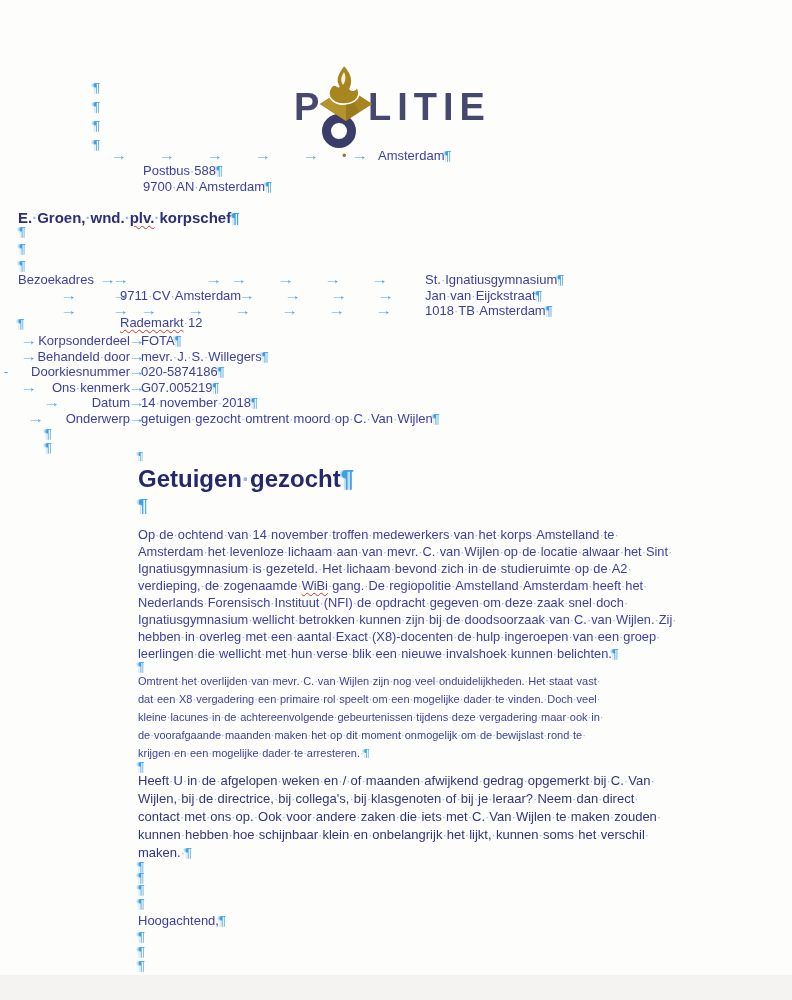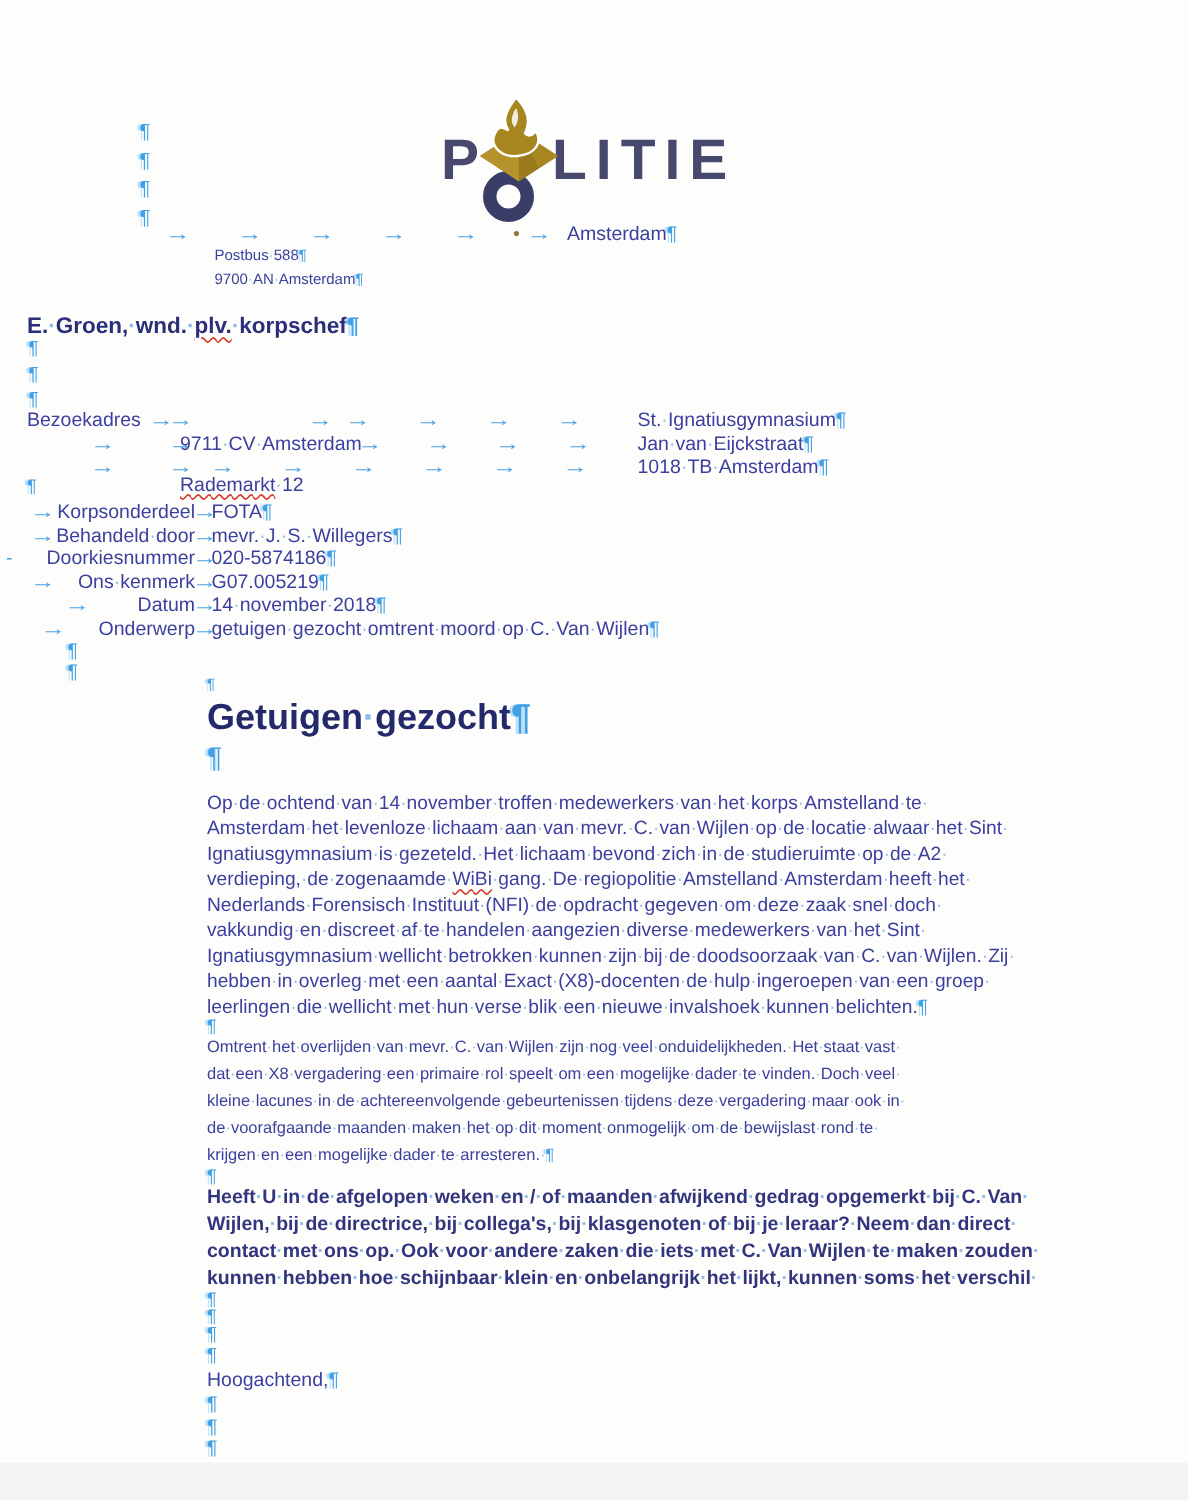--- a/index.html
+++ b/index.html
@@ -18,42 +18,42 @@
   .pilcol-mid{left:19px;top:224px;font-size:12.5px;line-height:17px}
   
   .logo{left:288px;top:64px;width:236px;height:92px}
   .logo-letter{position:absolute;font-weight:bold;color:#46486e}
   .logo-p{left:6px;top:22px;font-size:38px}
   .logo-rest{left:80px;top:22px;font-size:38px;letter-spacing:6px}
   .logo-o{position:absolute;left:34px;top:50px;width:16px;height:16px;border:9px solid #3a3d68;border-radius:50%}
   .emblem{position:absolute;left:26px;top:0;width:60px;height:58px}
   
   .tabrow{left:0;top:148px;width:792px;height:18px;font-size:13px}
-  .postbus{left:143px;top:163px;font-size:10px;line-height:16px}
+  .postbus{left:143px;top:163px;font-size:13px;line-height:16px}
   
   .sender{left:18px;top:209px;font-size:15px;font-weight:bold;color:#2b2f7a}
   
   .visit{left:0;top:272px;width:722px;font-size:13px}
   .visit-line{position:relative;height:15.5px}
   .pil-meta{left:18px;top:317px;font-size:12px}
   
   .meta{left:0;top:333px;width:792px;font-size:13px}
   .meta-row{position:relative;height:15.6px}
   .meta-label{position:absolute;right:662px;white-space:pre}
   .meta-prefix{color:#3fa0e6}
   .meta-value{left:128px}
   .pilcol-after{left:45px;top:427px;font-size:13px;line-height:14px}
   
   .body-col{left:138px;top:450px;width:648px;font-size:13px;line-height:18px}
   .pil-sm{font-size:10px;height:14px;line-height:14px}
   .h1{font-size:24px;font-weight:bold;color:#24296b;height:26px;line-height:26px;margin-top:2px}
   .pil-lg{font-size:19px;height:24px;line-height:24px;margin-top:2px}
   .p1{margin-top:8px;font-size:12.8px;line-height:17px}
   .p2{font-size:11px;line-height:18px}
-  .pbold{font-size:13px;line-height:18px;font-weight:bold;color:#32357e}
+  .pbold{font-size:13px;line-height:18px;font-weight:normal;color:#32357e}
   .pil-line{height:10px;line-height:10px;font-size:12px}
   .pil-line2 .line{height:11px;line-height:11px;font-size:12px}
   .pil-line3 .line{height:14px;line-height:13px;font-size:12.5px}
   .pil-tail .line{height:14.5px;line-height:14px;font-size:13px}
   .closing{height:18px}
   .signoff{height:18px}
   
   .band{left:0;top:975px;width:792px;height:25px;background:#f4f3f1}
 </style>
 </head>
@@ -186,39 +186,39 @@
   <div class="abs body-col">
     <div class="line pil-sm"><span class="pil">¶</span></div>
     <div class="line h1">Getuigen<span class="sd">·</span>gezocht<span class="pil">¶</span></div>
     <div class="line pil-lg"><span class="pil">¶</span></div>
     <div class="p1">
         <div class="line">Op<span class="sd">·</span>de<span class="sd">·</span>ochtend<span class="sd">·</span>van<span class="sd">·</span>14<span class="sd">·</span>november<span class="sd">·</span>troffen<span class="sd">·</span>medewerkers<span class="sd">·</span>van<span class="sd">·</span>het<span class="sd">·</span>korps<span class="sd">·</span>Amstelland<span class="sd">·</span>te<span class="sd">·</span></div>
         <div class="line">Amsterdam<span class="sd">·</span>het<span class="sd">·</span>levenloze<span class="sd">·</span>lichaam<span class="sd">·</span>aan<span class="sd">·</span>van<span class="sd">·</span>mevr.<span class="sd">·</span>C.<span class="sd">·</span>van<span class="sd">·</span>Wijlen<span class="sd">·</span>op<span class="sd">·</span>de<span class="sd">·</span>locatie<span class="sd">·</span>alwaar<span class="sd">·</span>het<span class="sd">·</span>Sint<span class="sd">·</span></div>
         <div class="line">Ignatiusgymnasium<span class="sd">·</span>is<span class="sd">·</span>gezeteld.<span class="sd">·</span>Het<span class="sd">·</span>lichaam<span class="sd">·</span>bevond<span class="sd">·</span>zich<span class="sd">·</span>in<span class="sd">·</span>de<span class="sd">·</span>studieruimte<span class="sd">·</span>op<span class="sd">·</span>de<span class="sd">·</span>A2<span class="sd">·</span></div>
         <div class="line">verdieping,<span class="sd">·</span>de<span class="sd">·</span>zogenaamde<span class="sd">·</span><span class="miss">WiBi</span><span class="sd">·</span>gang.<span class="sd">·</span>De<span class="sd">·</span>regiopolitie<span class="sd">·</span>Amstelland<span class="sd">·</span>Amsterdam<span class="sd">·</span>heeft<span class="sd">·</span>het<span class="sd">·</span></div>
         <div class="line">Nederlands<span class="sd">·</span>Forensisch<span class="sd">·</span>Instituut<span class="sd">·</span>(NFI)<span class="sd">·</span>de<span class="sd">·</span>opdracht<span class="sd">·</span>gegeven<span class="sd">·</span>om<span class="sd">·</span>deze<span class="sd">·</span>zaak<span class="sd">·</span>snel<span class="sd">·</span>doch<span class="sd">·</span></div>
-        <div class="line">vakkundig<span class="sd">·</span>en<span class="sd">·</span>discreet<span class="sd">·</span>af<span class="sd">·</span>te<span class="sd">·</span>handelen<span class="sd">·</span>aangezien<span class="sd">·</span>diverse<span class="sd">·</span>medewerkers<span class="sd">·</span>van<span class="sd">·</span>het<span class="sd">·</span>Sint<span class="sd">·</span></div>
         <div class="line">Ignatiusgymnasium<span class="sd">·</span>wellicht<span class="sd">·</span>betrokken<span class="sd">·</span>kunnen<span class="sd">·</span>zijn<span class="sd">·</span>bij<span class="sd">·</span>de<span class="sd">·</span>doodsoorzaak<span class="sd">·</span>van<span class="sd">·</span>C.<span class="sd">·</span>van<span class="sd">·</span>Wijlen.<span class="sd">·</span>Zij<span class="sd">·</span></div>
         <div class="line">hebben<span class="sd">·</span>in<span class="sd">·</span>overleg<span class="sd">·</span>met<span class="sd">·</span>een<span class="sd">·</span>aantal<span class="sd">·</span>Exact<span class="sd">·</span>(X8)-docenten<span class="sd">·</span>de<span class="sd">·</span>hulp<span class="sd">·</span>ingeroepen<span class="sd">·</span>van<span class="sd">·</span>een<span class="sd">·</span>groep<span class="sd">·</span></div>
         <div class="line">leerlingen<span class="sd">·</span>die<span class="sd">·</span>wellicht<span class="sd">·</span>met<span class="sd">·</span>hun<span class="sd">·</span>verse<span class="sd">·</span>blik<span class="sd">·</span>een<span class="sd">·</span>nieuwe<span class="sd">·</span>invalshoek<span class="sd">·</span>kunnen<span class="sd">·</span>belichten.<span class="pil">¶</span></div>
       </div>
     <div class="line pil-line"><span class="pil">¶</span></div>
     <div class="p2">
         <div class="line">Omtrent<span class="sd">·</span>het<span class="sd">·</span>overlijden<span class="sd">·</span>van<span class="sd">·</span>mevr.<span class="sd">·</span>C.<span class="sd">·</span>van<span class="sd">·</span>Wijlen<span class="sd">·</span>zijn<span class="sd">·</span>nog<span class="sd">·</span>veel<span class="sd">·</span>onduidelijkheden.<span class="sd">·</span>Het<span class="sd">·</span>staat<span class="sd">·</span>vast<span class="sd">·</span></div>
         <div class="line">dat<span class="sd">·</span>een<span class="sd">·</span>X8<span class="sd">·</span>vergadering<span class="sd">·</span>een<span class="sd">·</span>primaire<span class="sd">·</span>rol<span class="sd">·</span>speelt<span class="sd">·</span>om<span class="sd">·</span>een<span class="sd">·</span>mogelijke<span class="sd">·</span>dader<span class="sd">·</span>te<span class="sd">·</span>vinden.<span class="sd">·</span>Doch<span class="sd">·</span>veel<span class="sd">·</span></div>
         <div class="line">kleine<span class="sd">·</span>lacunes<span class="sd">·</span>in<span class="sd">·</span>de<span class="sd">·</span>achtereenvolgende<span class="sd">·</span>gebeurtenissen<span class="sd">·</span>tijdens<span class="sd">·</span>deze<span class="sd">·</span>vergadering<span class="sd">·</span>maar<span class="sd">·</span>ook<span class="sd">·</span>in<span class="sd">·</span></div>
         <div class="line">de<span class="sd">·</span>voorafgaande<span class="sd">·</span>maanden<span class="sd">·</span>maken<span class="sd">·</span>het<span class="sd">·</span>op<span class="sd">·</span>dit<span class="sd">·</span>moment<span class="sd">·</span>onmogelijk<span class="sd">·</span>om<span class="sd">·</span>de<span class="sd">·</span>bewijslast<span class="sd">·</span>rond<span class="sd">·</span>te<span class="sd">·</span></div>
         <div class="line">krijgen<span class="sd">·</span>en<span class="sd">·</span>een<span class="sd">·</span>mogelijke<span class="sd">·</span>dader<span class="sd">·</span>te<span class="sd">·</span>arresteren.<span class="sd">·</span><span class="pil">¶</span></div>
       </div>
     <div class="line pil-line"><span class="pil">¶</span></div>
     <div class="pbold">
         <div class="line">Heeft<span class="sd">·</span>U<span class="sd">·</span>in<span class="sd">·</span>de<span class="sd">·</span>afgelopen<span class="sd">·</span>weken<span class="sd">·</span>en<span class="sd">·</span>/<span class="sd">·</span>of<span class="sd">·</span>maanden<span class="sd">·</span>afwijkend<span class="sd">·</span>gedrag<span class="sd">·</span>opgemerkt<span class="sd">·</span>bij<span class="sd">·</span>C.<span class="sd">·</span>Van<span class="sd">·</span></div>
         <div class="line">Wijlen,<span class="sd">·</span>bij<span class="sd">·</span>de<span class="sd">·</span>directrice,<span class="sd">·</span>bij<span class="sd">·</span>collega's,<span class="sd">·</span>bij<span class="sd">·</span>klasgenoten<span class="sd">·</span>of<span class="sd">·</span>bij<span class="sd">·</span>je<span class="sd">·</span>leraar?<span class="sd">·</span>Neem<span class="sd">·</span>dan<span class="sd">·</span>direct<span class="sd">·</span></div>
         <div class="line">contact<span class="sd">·</span>met<span class="sd">·</span>ons<span class="sd">·</span>op.<span class="sd">·</span>Ook<span class="sd">·</span>voor<span class="sd">·</span>andere<span class="sd">·</span>zaken<span class="sd">·</span>die<span class="sd">·</span>iets<span class="sd">·</span>met<span class="sd">·</span>C.<span class="sd">·</span>Van<span class="sd">·</span>Wijlen<span class="sd">·</span>te<span class="sd">·</span>maken<span class="sd">·</span>zouden<span class="sd">·</span></div>
         <div class="line">kunnen<span class="sd">·</span>hebben<span class="sd">·</span>hoe<span class="sd">·</span>schijnbaar<span class="sd">·</span>klein<span class="sd">·</span>en<span class="sd">·</span>onbelangrijk<span class="sd">·</span>het<span class="sd">·</span>lijkt,<span class="sd">·</span>kunnen<span class="sd">·</span>soms<span class="sd">·</span>het<span class="sd">·</span>verschil<span class="sd">·</span></div>
+        <div class="line">maken.<span class="sd">·</span><span class="pil">¶</span></div>
       </div>
     <div class="pil-line2">
         <div class="line"><span class="pil">¶</span></div>
         <div class="line"><span class="pil">¶</span></div>
       </div>
     <div class="pil-line3">
         <div class="line"><span class="pil">¶</span></div>
         <div class="line"><span class="pil">¶</span></div>
       </div>
     <div class="line signoff">Hoogachtend,<span class="pil">¶</span></div>

